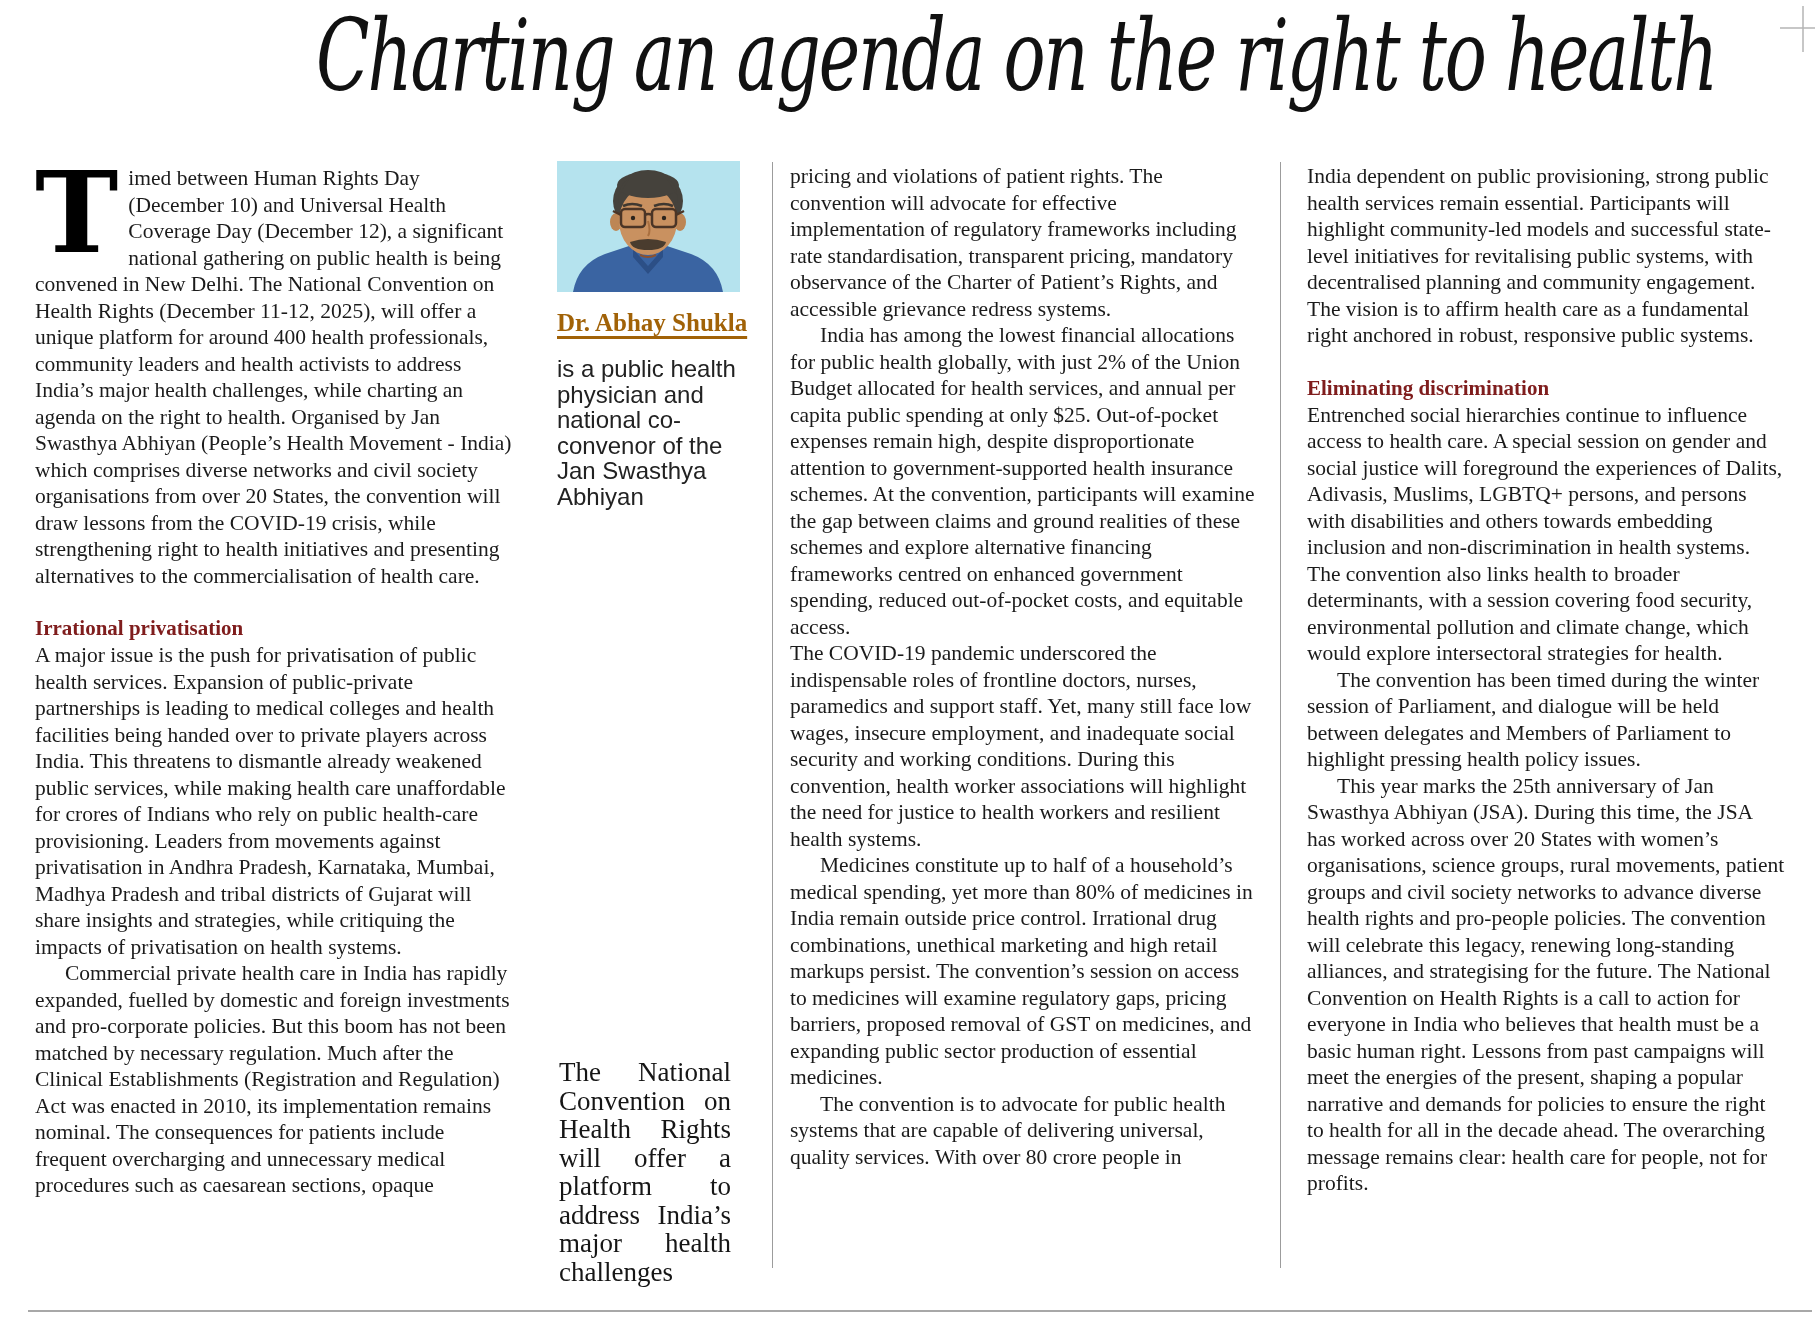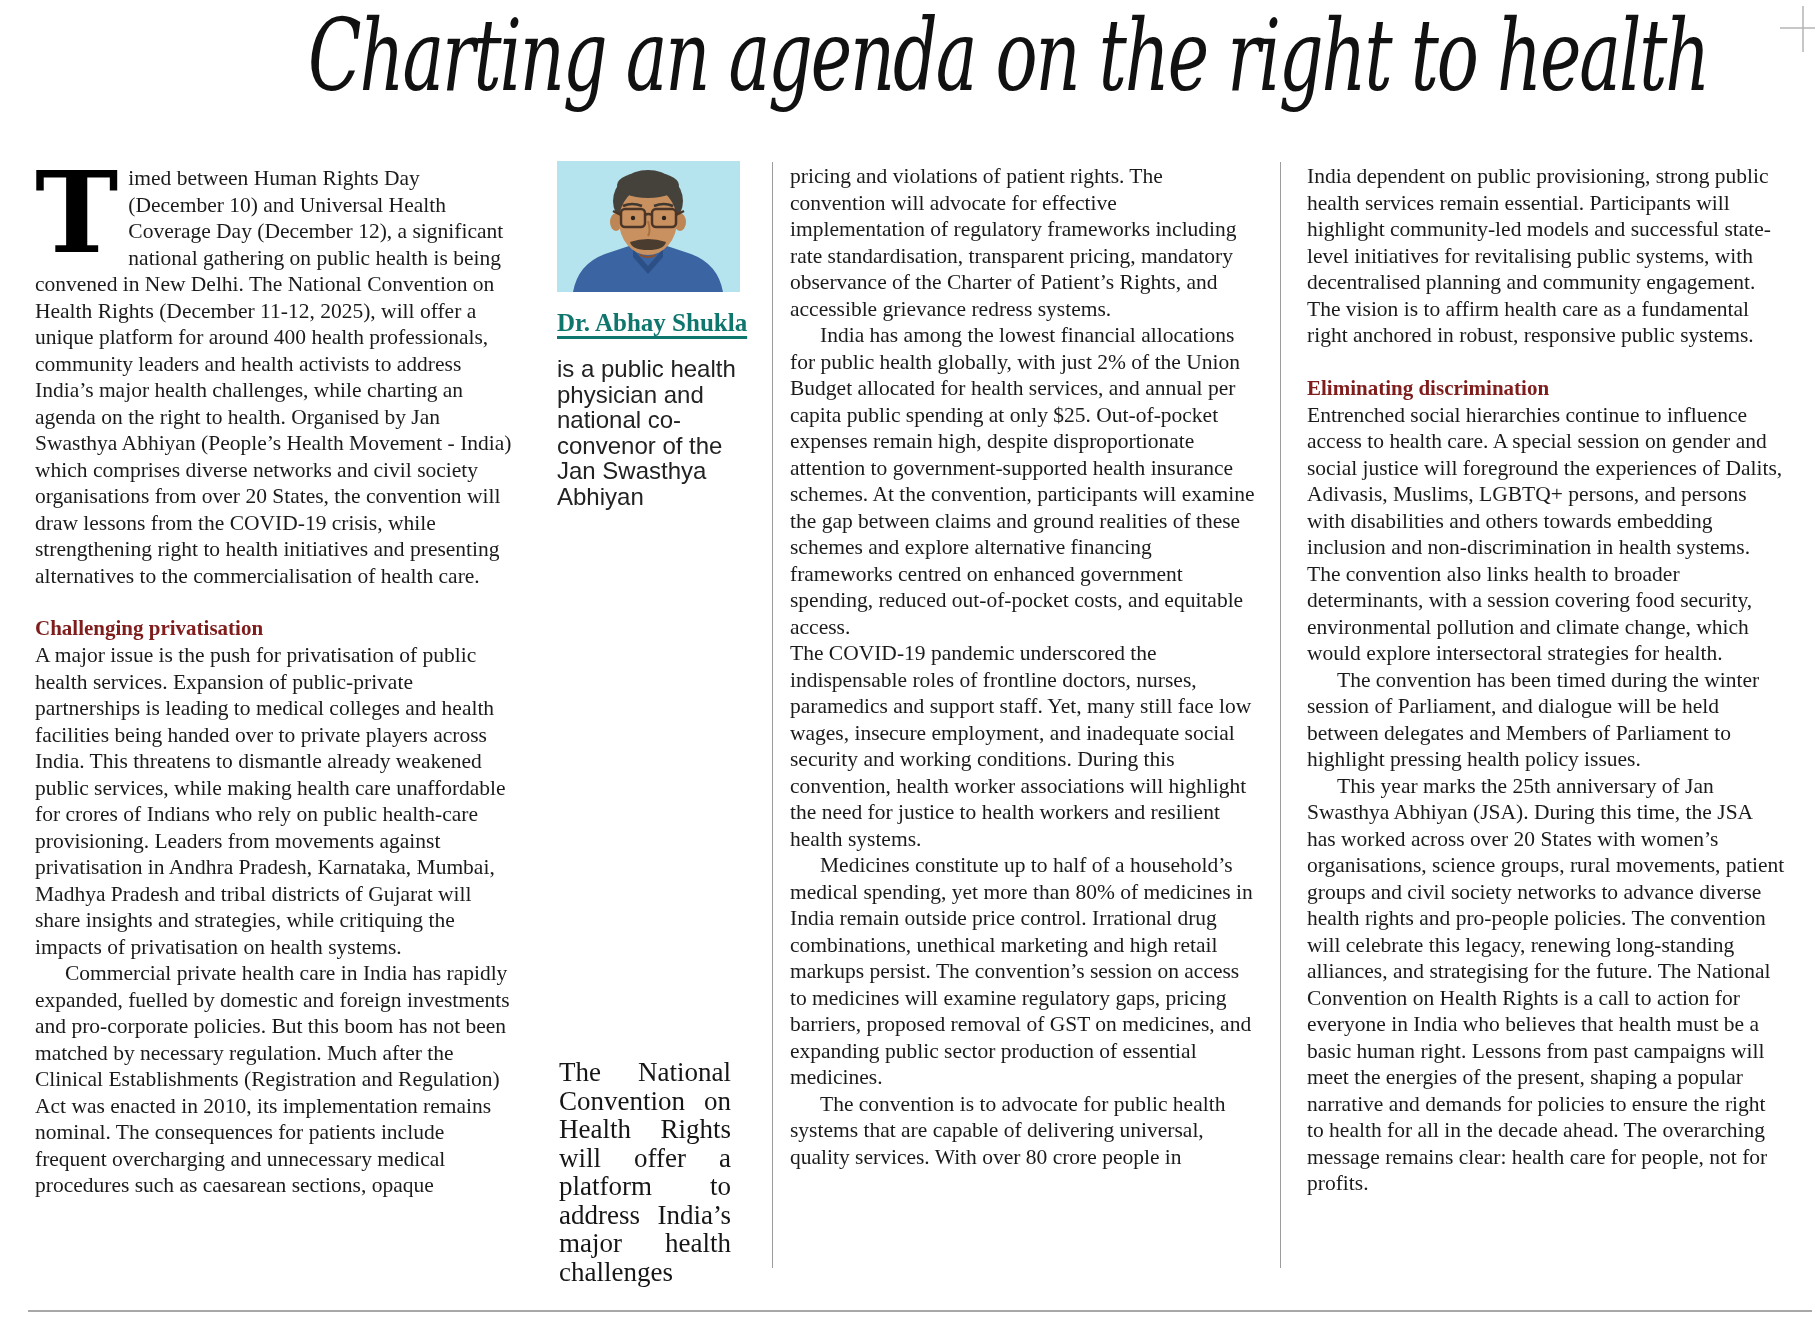--- a/index.html
+++ b/index.html
@@ -8,21 +8,21 @@
     width:1815px;height:1324px;
     background:#ffffff;
     overflow:hidden;
     font-family:"Liberation Serif",serif;
     color:#1b1b1b;
   }
   
   .crop-mark{position:absolute;left:1780px;top:6px;}
   
   .headline{
-    position:absolute;left:8px;right:0;top:0;margin:0;
+    position:absolute;left:16px;right:0;top:0;margin:0;
     text-align:center;font-weight:normal;
   }
   .headline-inner{
     display:inline-block;white-space:nowrap;
     font:italic 100px/1.12 "DejaVu Serif",serif;
     letter-spacing:-3px;color:#111;
     transform:scaleX(.70);transform-origin:50% 0;
   }
   
   .col{position:absolute;top:165px;}
@@ -39,21 +39,21 @@
   .dropcap{
     float:left;
     font-family:"DejaVu Serif",serif;font-weight:bold;
     font-size:112px;line-height:84px;
     padding:6px 10px 0 0;color:#000;
   }
   
   .col2{left:557px;width:195px;top:161px;}
   .photo-wrap{width:183px;height:131px;overflow:hidden;}
   .author-name{
-    margin:16px 0 0 0;font-size:25px;line-height:30px;font-weight:bold;color:#0f766e;
+    margin:16px 0 0 0;font-size:25px;line-height:30px;font-weight:bold;color:#a16207;
   }
   .author-name .underlined{
     text-decoration:underline;text-decoration-thickness:2.5px;text-underline-offset:5px;
   }
   .author-bio{
     margin:18px 0 0 0;width:195px;
     font-family:"Liberation Sans",sans-serif;
     font-size:24px;line-height:25.5px;color:#222;
   }
   .pull-quote{
@@ -74,21 +74,21 @@
 
   <svg class="crop-mark" width="35" height="46">
     <line x1="0" y1="22" x2="35" y2="22" stroke="#b4b4b4" stroke-width="1.5"></line>
     <line x1="23" y1="0" x2="23" y2="46" stroke="#b4b4b4" stroke-width="1.5"></line>
   </svg>
 
   <h1 class="headline"><span class="headline-inner">Charting an agenda on the right to health</span></h1>
 
   <div class="col col1">
     <p class="body-p"><span class="dropcap">T</span><span>imed between Human Rights Day (December 10) and Universal Health Coverage Day (December 12), a significant national gathering on public health is being convened in New Delhi. The National Convention on Health Rights (December 11-12, 2025), will offer a unique platform for around 400 health professionals, community leaders and health activists to address India’s major health challenges, while charting an agenda on the right to health. Organised by Jan Swasthya Abhiyan (People’s Health Movement - India) which comprises diverse networks and civil society organisations from over 20 States, the convention will draw lessons from the COVID-19 crisis, while strengthening right to health initiatives and presenting alternatives to the commercialisation of health care.</span></p>
-    <h2 class="subhead">Challenging privatisation</h2>
+    <h2 class="subhead">Irrational privatisation</h2>
     <p class="body-p">A major issue is the push for privatisation of public health services. Expansion of public-private partnerships is leading to medical colleges and health facilities being handed over to private players across India. This threatens to dismantle already weakened public services, while making health care unaffordable for crores of Indians who rely on public health-care provisioning. Leaders from movements against privatisation in Andhra Pradesh, Karnataka, Mumbai, Madhya Pradesh and tribal districts of Gujarat will share insights and strategies, while critiquing the impacts of privatisation on health systems.</p>
     <p class="body-p indent">Commercial private health care in India has rapidly expanded, fuelled by domestic and foreign investments and pro-corporate policies. But this boom has not been matched by necessary regulation. Much after the Clinical Establishments (Registration and Regulation) Act was enacted in 2010, its implementation remains nominal. The consequences for patients include frequent overcharging and unnecessary medical procedures such as caesarean sections, opaque</p>
   </div>
 
   <div class="col col2">
     <div class="photo-wrap">
       <svg viewBox="0 0 183 131" width="183" height="131">
         <rect x="0" y="0" width="183" height="131" fill="#b5e3ee"></rect>
         <ellipse cx="91" cy="40" rx="35" ry="31" fill="#45423c"></ellipse>
         <ellipse cx="59" cy="61" rx="6" ry="9" fill="#bd8654"></ellipse>

